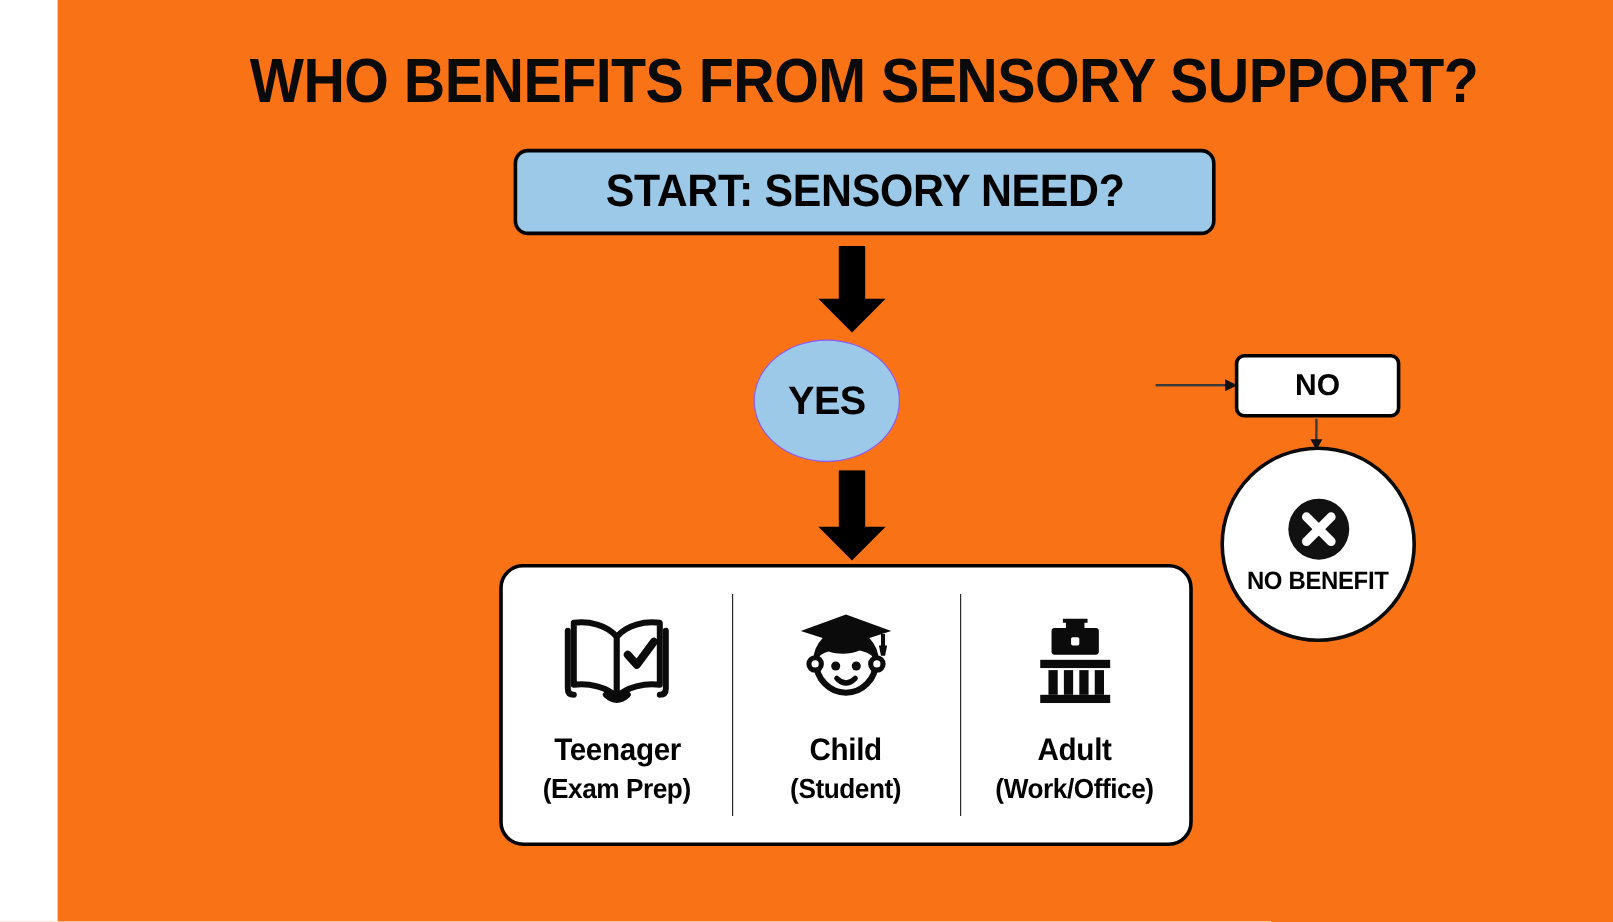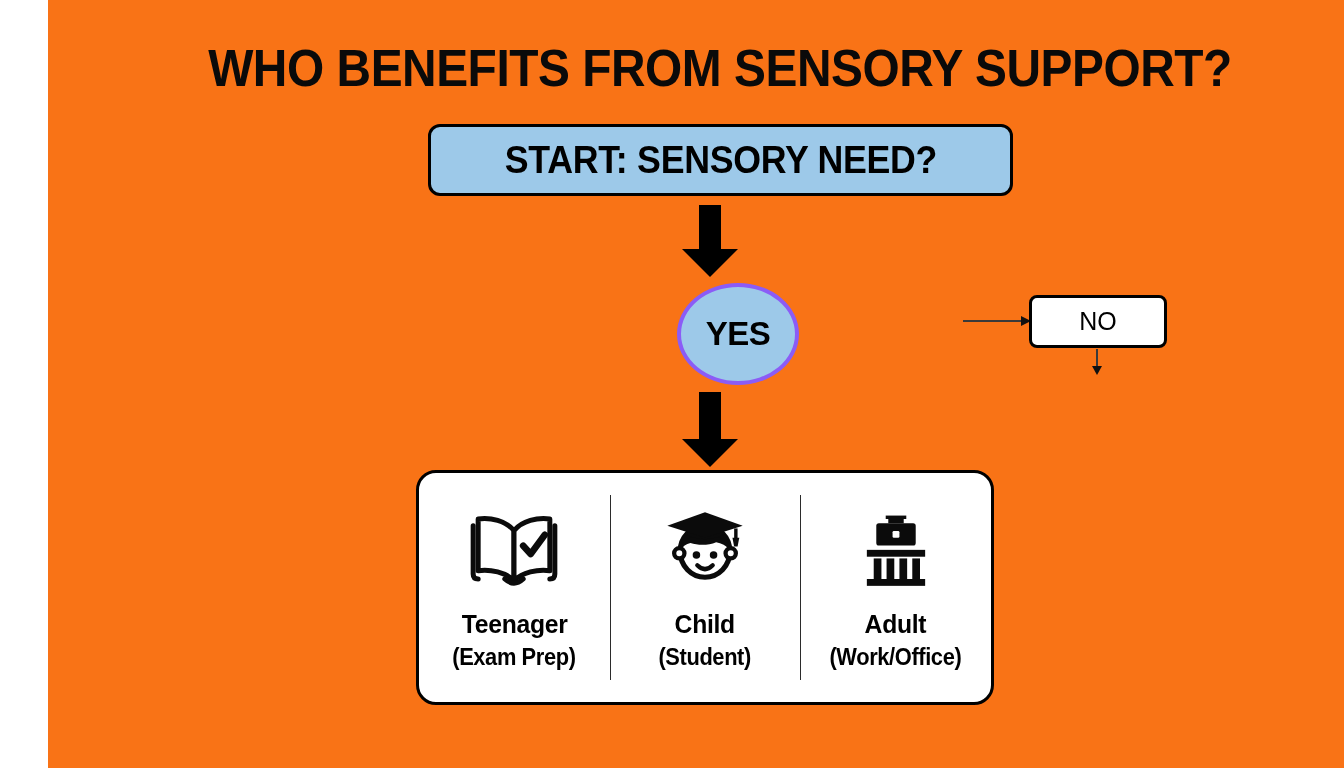--- a/index.html
+++ b/index.html
@@ -85,27 +85,27 @@
   #arrow-start-yes .shaft { height: 45px; }
   #arrow-start-yes .head { top: 44px; }
 
   #arrow-yes-panel { left: 634px; top: 392px; height: 78px; }
   #arrow-yes-panel .shaft { height: 48px; }
   #arrow-yes-panel .head { top: 47px; }
 
   
   #yes-circle {
     position: absolute;
-    left: 629px;
+    left: 580px;
     top: 283px;
     width: 122px;
     height: 102px;
     box-sizing: border-box;
     background: #9dc9e9;
-    border: 4px solid #8b5cf6;
+    border: 1px solid #8b5cf6;
     border-radius: 50%;
     display: flex;
     align-items: center;
     justify-content: center;
   }
   #yes-circle .txt {
     font-weight: bold;
     font-size: 33px;
     letter-spacing: -0.5px;
   }
@@ -142,21 +142,21 @@
     height: 53px;
     box-sizing: border-box;
     background: #ffffff;
     border: 3px solid #000000;
     border-radius: 8px;
     display: flex;
     align-items: center;
     justify-content: center;
   }
   #no-box .txt {
-    font-weight: normal;
+    font-weight: bold;
     font-size: 25px;
     letter-spacing: 0px;
   }
 
   #arrow-no-down {
     position: absolute;
     left: 1048px;
     top: 349px;
     width: 2px;
     height: 26px;
@@ -292,20 +292,27 @@
 
   <div id="no-box">
     <span class="txt">NO</span>
   </div>
 
   <div id="arrow-no-down">
     <div class="line"></div>
     <div class="tip"></div>
   </div>
 
+  <div id="no-benefit-circle">
+    <svg class="xmark" viewBox="0 0 100 100">
+      <circle cx="50" cy="50" r="47" fill="#111111"></circle>
+      <path d="M31 31 L69 69 M69 31 L31 69" stroke="#ffffff" stroke-width="14" stroke-linecap="round"></path>
+    </svg>
+    <span class="txt">NO BENEFIT</span>
+  </div>
 
   <div id="beneficiary-panel">
 
     <div class="beneficiary-col">
       <div class="icon-wrap">
         <svg width="92" height="80" viewBox="0 0 110 96">
 
           <path d="M55 26 C45 14 27 10 12 12 L12 74 C27 72 45 76 55 86 Z" fill="#ffffff" stroke="#0b0b0b" stroke-width="6" stroke-linejoin="round"></path>
 
           <path d="M55 26 C65 14 83 10 98 12 L98 74 C83 72 65 76 55 86 Z" fill="#ffffff" stroke="#0b0b0b" stroke-width="6" stroke-linejoin="round"></path>

